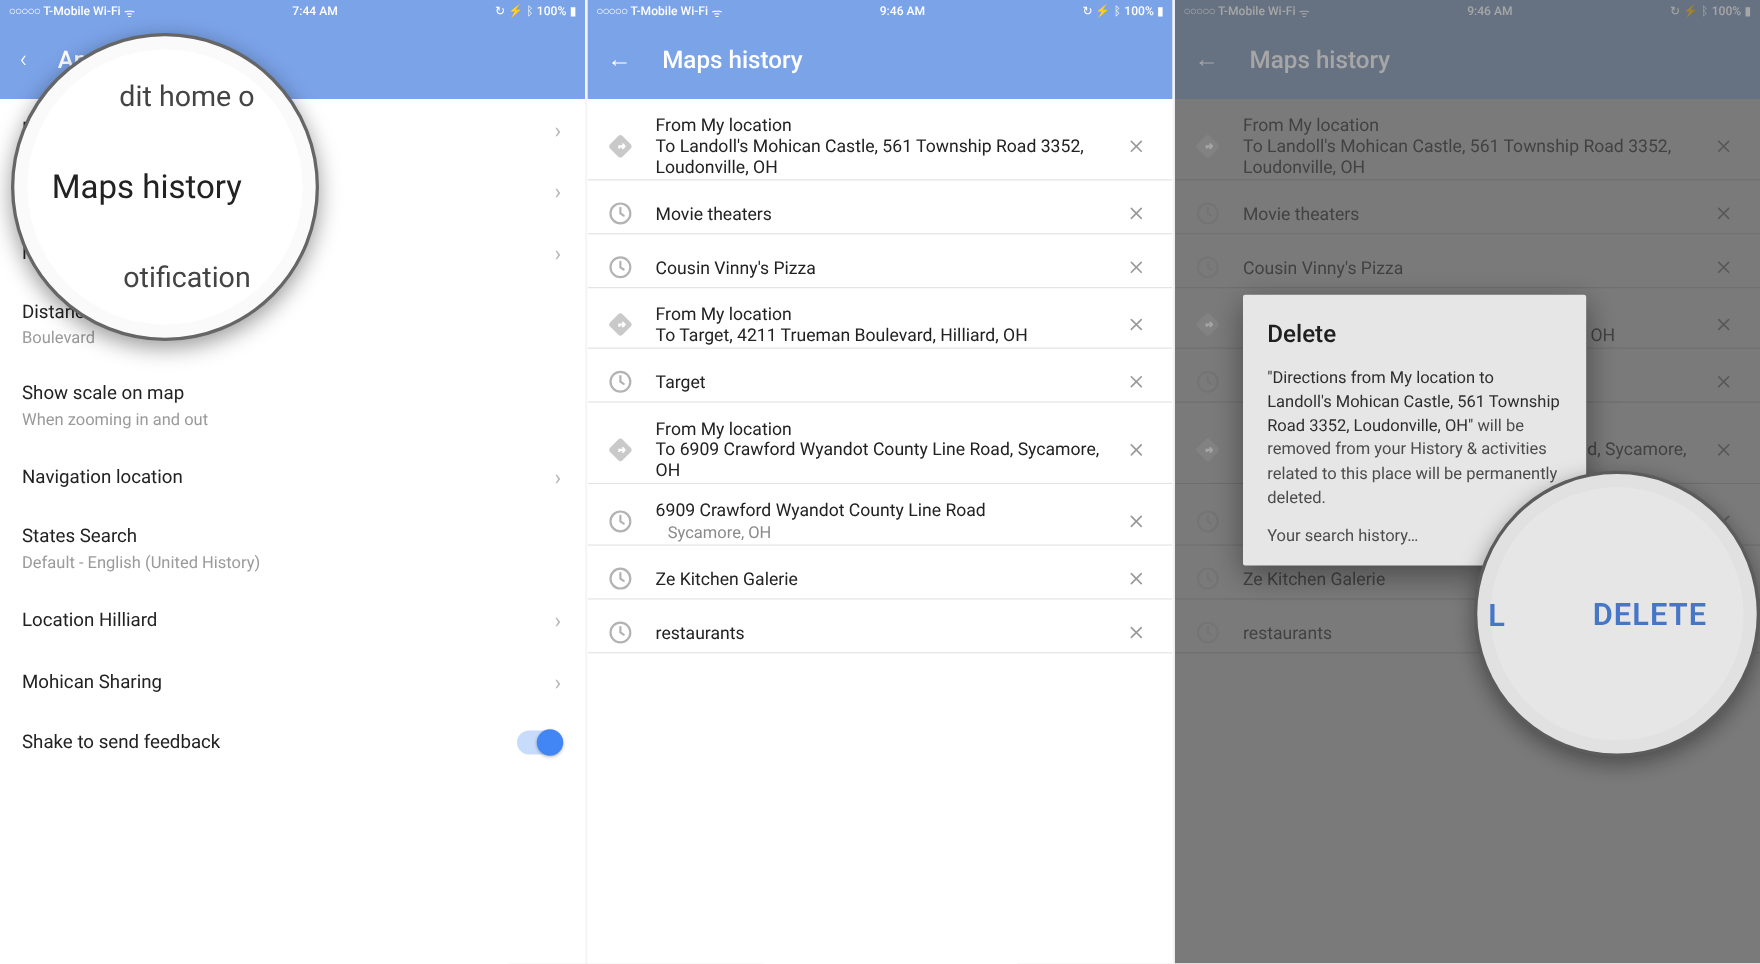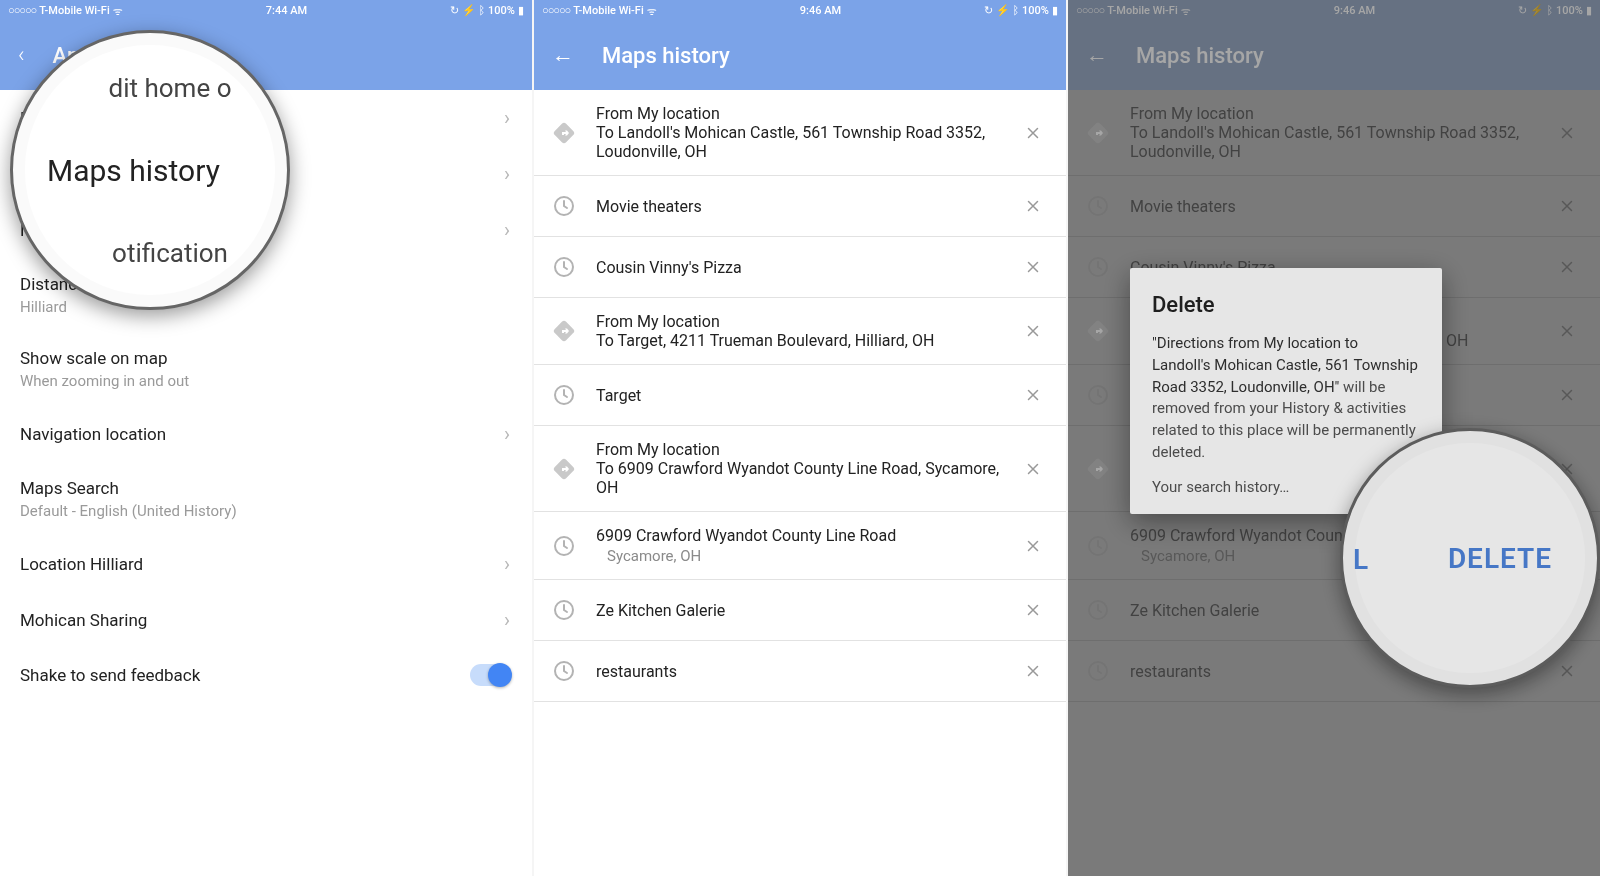--- a/index.html
+++ b/index.html
@@ -69,21 +69,21 @@
     background: #c7dcfb; position: relative;
   }
   .toggle::after {
     content:""; position:absolute; right:-2px; top:-1px;
     width:24px; height:24px; border-radius:50%; background:#4285f4;
     box-shadow:0 1px 3px rgba(0,0,0,.3);
   }
   
   .hist-item {
     display:flex; align-items:center;
-    padding: 14px 18px 14px 14px;
+    padding: 14px 18px 2px 14px;
     border-bottom:1px solid #e2e2e2;
     gap:16px;
   }
   .dimmed .hist-item { border-bottom-color:#aaa;}
   .hist-icon {
     width:32px; height:32px; flex-shrink:0;
     display:flex; align-items:center; justify-content:center;
   }
   .clock-svg, .dir-svg { width:24px; height:24px;}
   .hist-texts { flex:1; display:flex; flex-direction:column;}
@@ -186,38 +186,38 @@
     </div>
     <div class="settings-item">
       <div class="texts">
           <span class="title">Notifications</span>
         </div>
       <span class="chev">›</span>
     </div>
     <div class="settings-item">
       <div class="texts">
         <span class="title">Distance units</span>
-        <span class="sub">Hilliard</span>
+        <span class="sub">Boulevard</span>
       </div>
     </div>
     <div class="settings-item">
       <div class="texts">
         <span class="title">Show scale on map</span>
         <span class="sub">When zooming in and out</span>
       </div>
     </div>
     <div class="settings-item">
       <div class="texts">
           <span class="title">Navigation location</span>
         </div>
       <span class="chev">›</span>
     </div>
     <div class="settings-item">
       <div class="texts">
-        <span class="title">Maps Search</span>
+        <span class="title">States Search</span>
         <span class="sub">Default - English (United History)</span>
       </div>
     </div>
     <div class="settings-item">
       <div class="texts">
           <span class="title">Location Hilliard</span>
         </div>
       <span class="chev">›</span>
     </div>
     <div class="settings-item">

